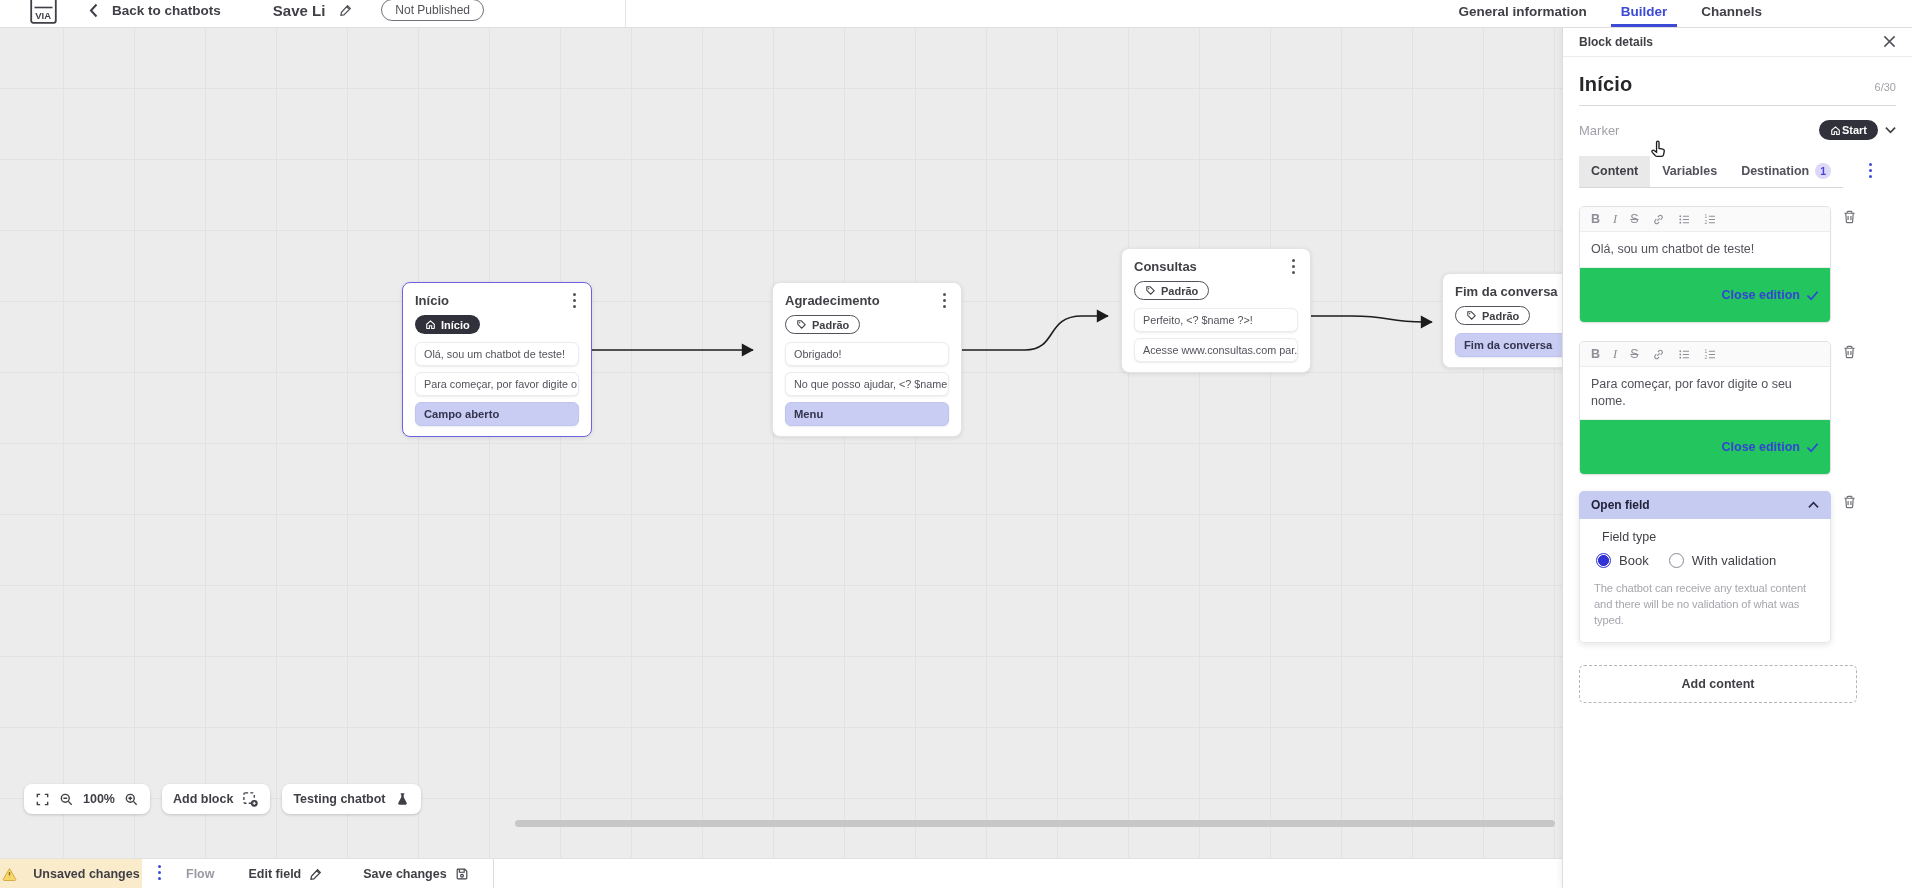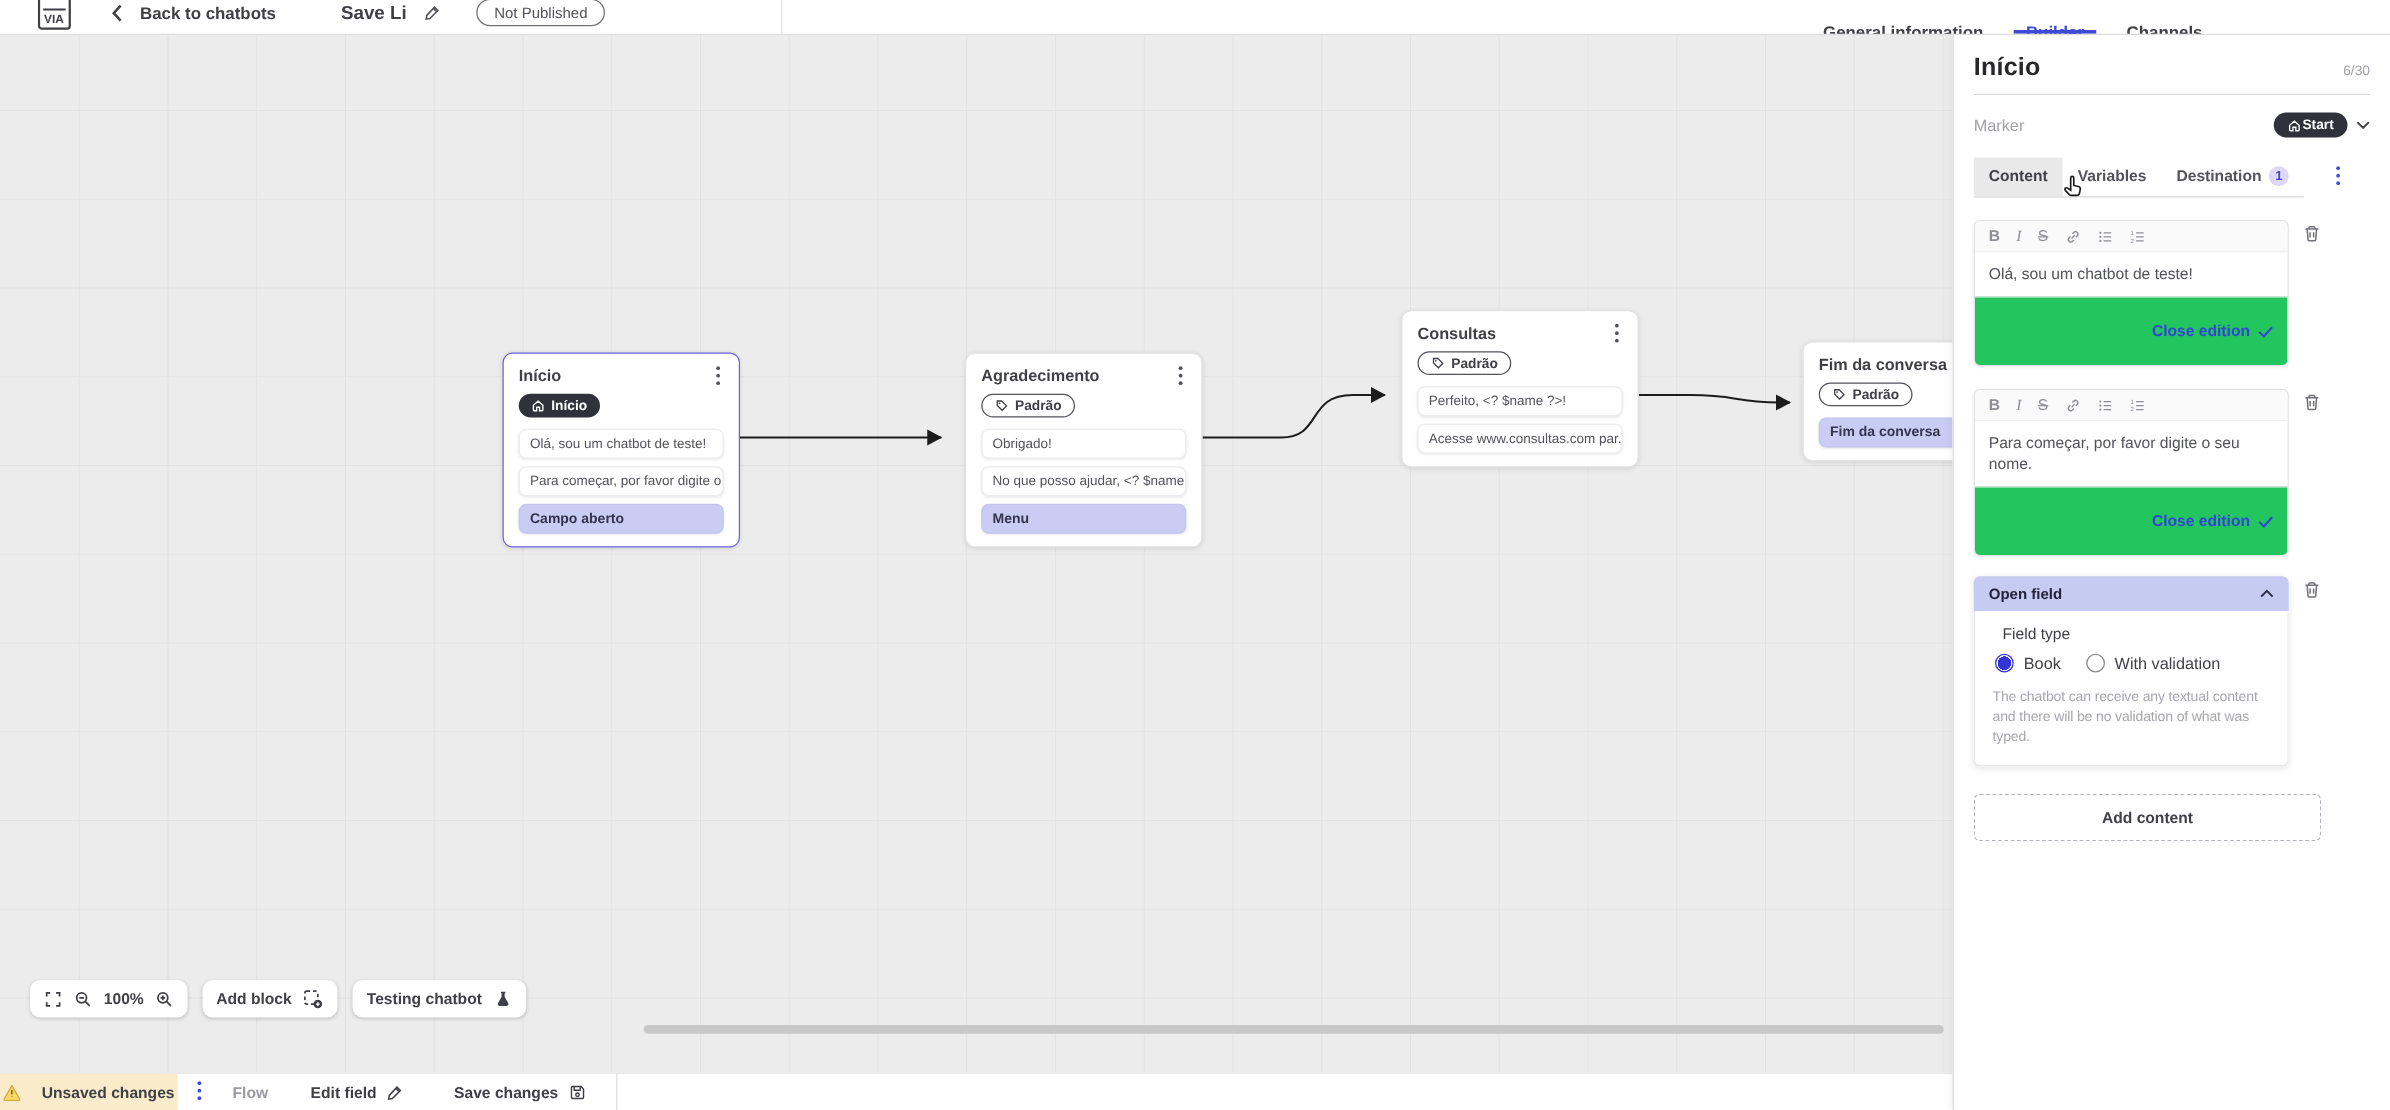--- a/index.html
+++ b/index.html
@@ -14,21 +14,21 @@
   .logo{width:27px;height:27px;flex:0 0 auto}
   .back-group{display:flex;align-items:center;margin-left:32px;cursor:pointer}
   .back-chevron{font-size:17px;color:#3f3f46;font-weight:700;margin-right:14px}
   .back-label{font-size:13.5px;font-weight:700;color:#3f3f46}
   .bot-title{margin-left:52px;font-size:15px;font-weight:700;color:#3f3f46}
   .pencil{margin-left:14px;color:#52525b}
   .status-pill{margin-left:28px;border:1px solid #71717a;border-radius:999px;
                padding:3px 13px;font-size:12px;color:#52525b;background:#fff;white-space:nowrap}
   .topbar-divider{position:absolute;left:625px;top:0;height:27px;width:1px;background:#e4e4e4}
   .nav-tabs{position:absolute;right:148px;top:0;height:27px;display:flex;align-items:flex-start;gap:30px}
-  .nav-tab{position:relative;font-size:13.5px;font-weight:700;color:#3f3f46;padding:18px 2px 0;height:27px;box-sizing:border-box;cursor:pointer}
+  .nav-tab{position:relative;font-size:13.5px;font-weight:700;color:#3f3f46;padding:4px 2px 0;height:27px;box-sizing:border-box;cursor:pointer}
   .nav-tab.active{color:#3c4ad6}
   .nav-tab.active::after{content:"";position:absolute;left:-8px;right:-8px;bottom:0;height:3px;background:#3c4ad6}
 
   
   .canvas{position:absolute;top:27px;left:0;right:0;bottom:30px;background:#ececec;
           background-image:linear-gradient(#e2e2e2 1px,transparent 1px),
                            linear-gradient(90deg,#e2e2e2 1px,transparent 1px);
           background-size:71px 71px;background-position:-8px -10px;z-index:1}
   .wires{position:absolute;inset:0;width:100%;height:100%;z-index:2;pointer-events:none}
   .blk{position:absolute;width:190px;background:#fff;border:1px solid #e3e3e7;border-radius:8px;
@@ -288,20 +288,28 @@
   </div>
   <span class="topbar-divider"></span>
   <div class="nav-tabs">
     <span class="nav-tab">General information</span>
     <span class="nav-tab active">Builder</span>
     <span class="nav-tab">Channels</span>
   </div>
 </div>
 
 <div class="panel">
+  <div class="panel-header">
+    <span class="panel-header-title">Block details</span>
+    <span class="close-x">
+      <svg width="13" height="13" viewBox="0 0 14 14" stroke="currentColor" stroke-width="1.6" fill="none">
+          <path d="M1.5 1.5l11 11M12.5 1.5l-11 11"></path>
+        </svg>
+    </span>
+  </div>
   <div class="panel-body">
     <div class="name-row">
       <span class="block-name">Início</span>
       <span class="name-counter">6/30</span>
     </div>
     <div class="marker-row">
       <span class="marker-label">Marker</span>
       <span class="marker-value">
         <span class="start-pill">
           <svg width="11" height="11" viewBox="0 0 16 16" fill="none" stroke="#fff" stroke-width="1.6">

